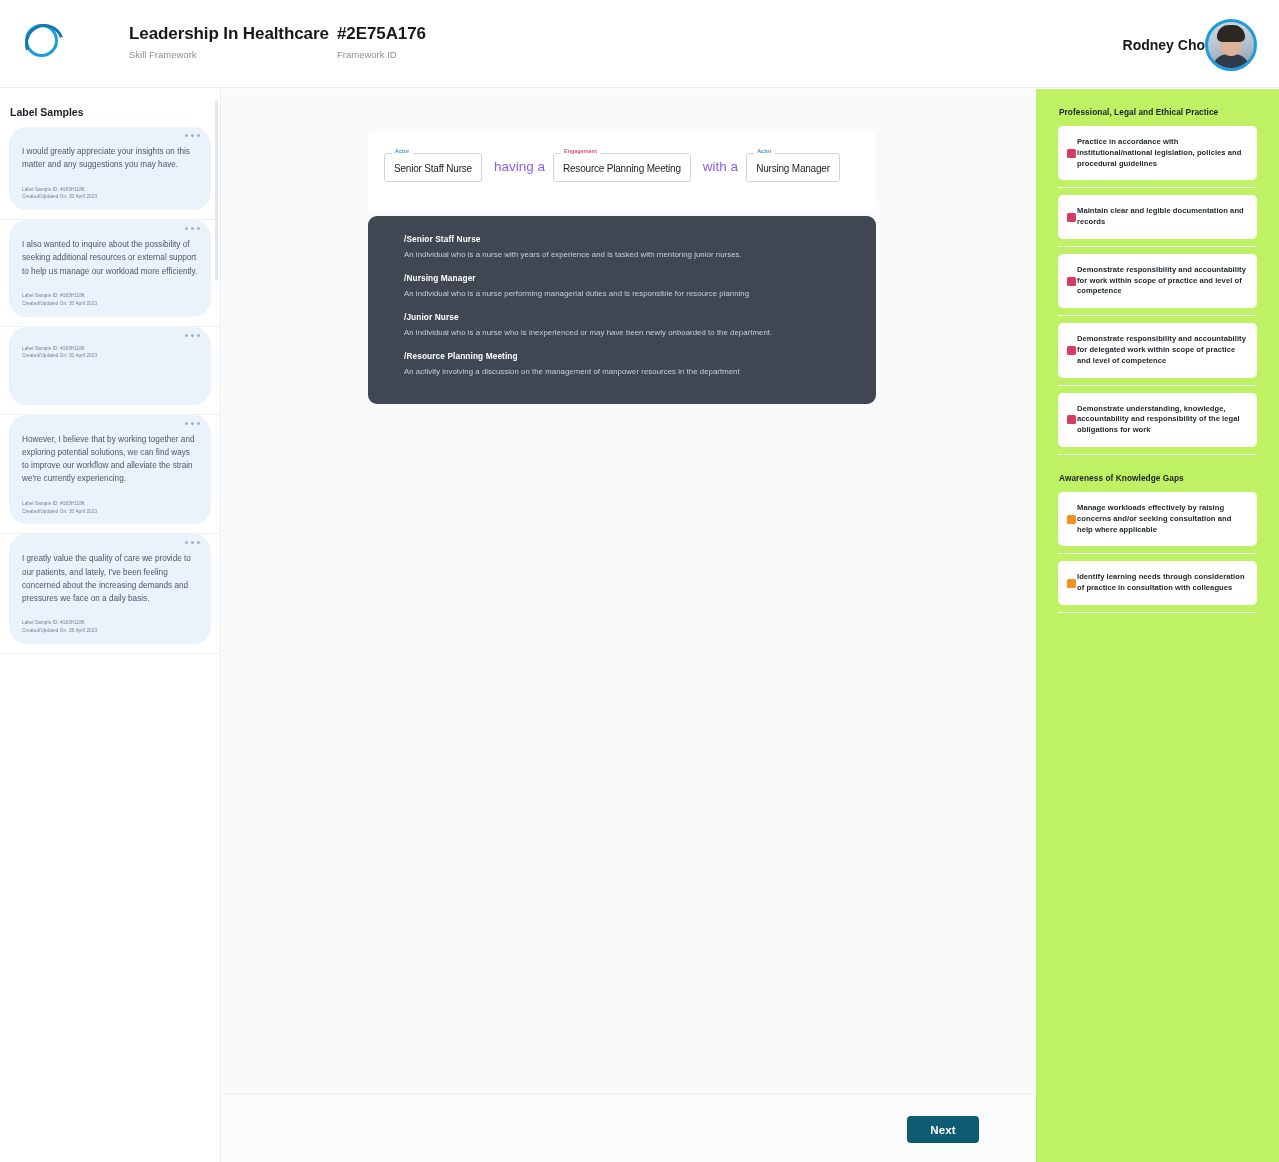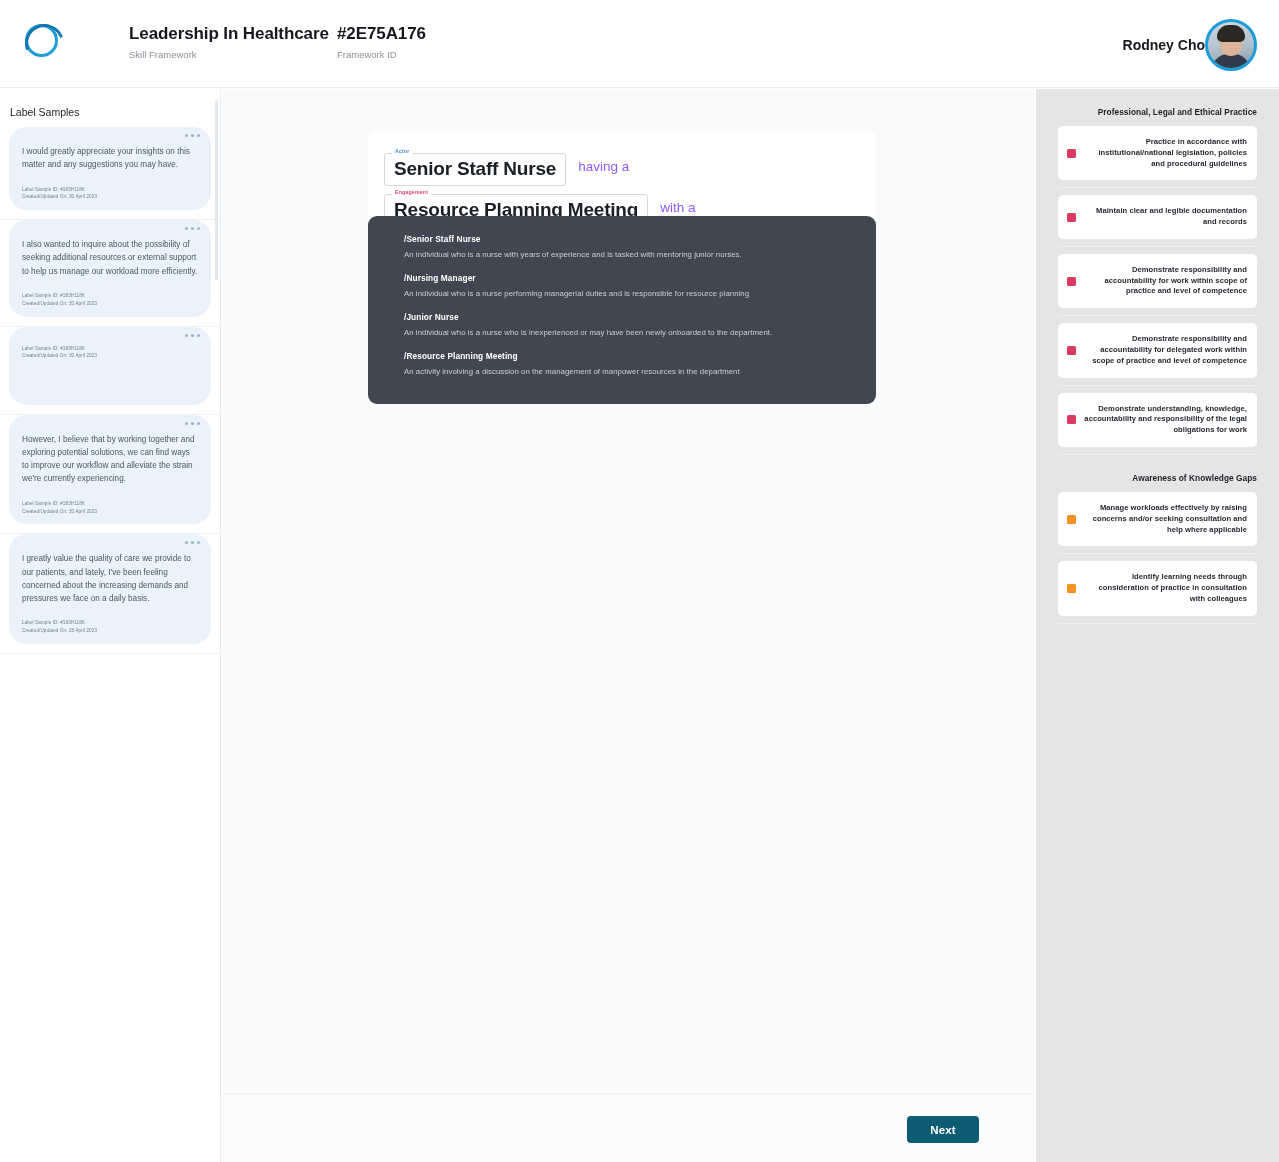--- a/index.html
+++ b/index.html
@@ -77,21 +77,21 @@
 
   
   .left-panel {
     position: absolute; left: 0; top: 89px;
     width: 221px; height: 1073px;
     background: #ffffff;
     border-right: 1px solid #e9ecef;
     overflow: hidden;
   }
   .left-title {
-    font-size: 10.5px; font-weight: 400; color: #1b2027;
+    font-size: 10.5px; font-weight: 700; color: #1b2027;
     margin: 17px 0 9px 10px;
   }
   .sample-card-wrap {
     border-bottom: 1px solid #eef1f4;
     padding: 0 9px 9px 9px;
   }
   .sample-card {
     position: relative;
     background: #eaf3fb;
     border-radius: 18px;
@@ -142,23 +142,22 @@
     position: absolute; left: 7px; top: -6px;
     background: #fff;
     padding: 0 3px;
     font-size: 5.2px;
     font-weight: 700;
     letter-spacing: 0.2px;
   }
   .chip-actor .chip-label { color: #3b8fd4; }
   .chip-engagement .chip-label { color: #e0457b; }
   .chip-text {
-    font-size: 19px; color: #1b2027; white-space: nowrap;
+    font-size: 10px; color: #1b2027; white-space: nowrap;
     letter-spacing: -0.2px;
-    font-weight: bold;
   }
   .conn {
     font-size: 13.5px; color: #8b5cf6;
     margin: 14px 8px 12px 6px; white-space: nowrap;
   }
 
   .glossary {
     position: absolute; left: 146px; top: 127px;
     width: 508px;
     background: #414752;
@@ -188,35 +187,34 @@
     color: #ffffff; font-size: 11.5px; font-weight: 700;
     font-family: "Liberation Sans", sans-serif;
     cursor: pointer;
     letter-spacing: 0.2px;
   }
 
   
   .right-panel {
     position: absolute; left: 1036px; top: 89px;
     width: 243px; height: 1073px;
-    background: #e5e5e5;
+    background: #bef264;
     overflow: hidden;
     padding: 0 22px 0 22px;
-    text-align: right;
   }
   .rp-group-title {
     font-size: 8.3px; font-weight: 700; color: #1b2027;
     margin: 18px 0 9px 1px; letter-spacing: 0.05px;
   }
   .rp-item-wrap { border-bottom: 1px solid #eef1f4; padding-bottom: 7px; margin-bottom: 7px; }
   .rp-item {
     background: #ffffff;
     border-radius: 5px;
     padding: 11px 10px 11px 9px;
-    display: flex; align-items: center; gap: 7px;
+    display: flex; align-items: center; gap: 1px;
   }
   .rp-swatch {
     flex: 0 0 auto;
     width: 9px; height: 9px; border-radius: 1.5px;
   }
   .rp-text {
     font-size: 7.6px; font-weight: 700; line-height: 1.42;
     color: #1f242b; letter-spacing: 0.05px;
   }
 

